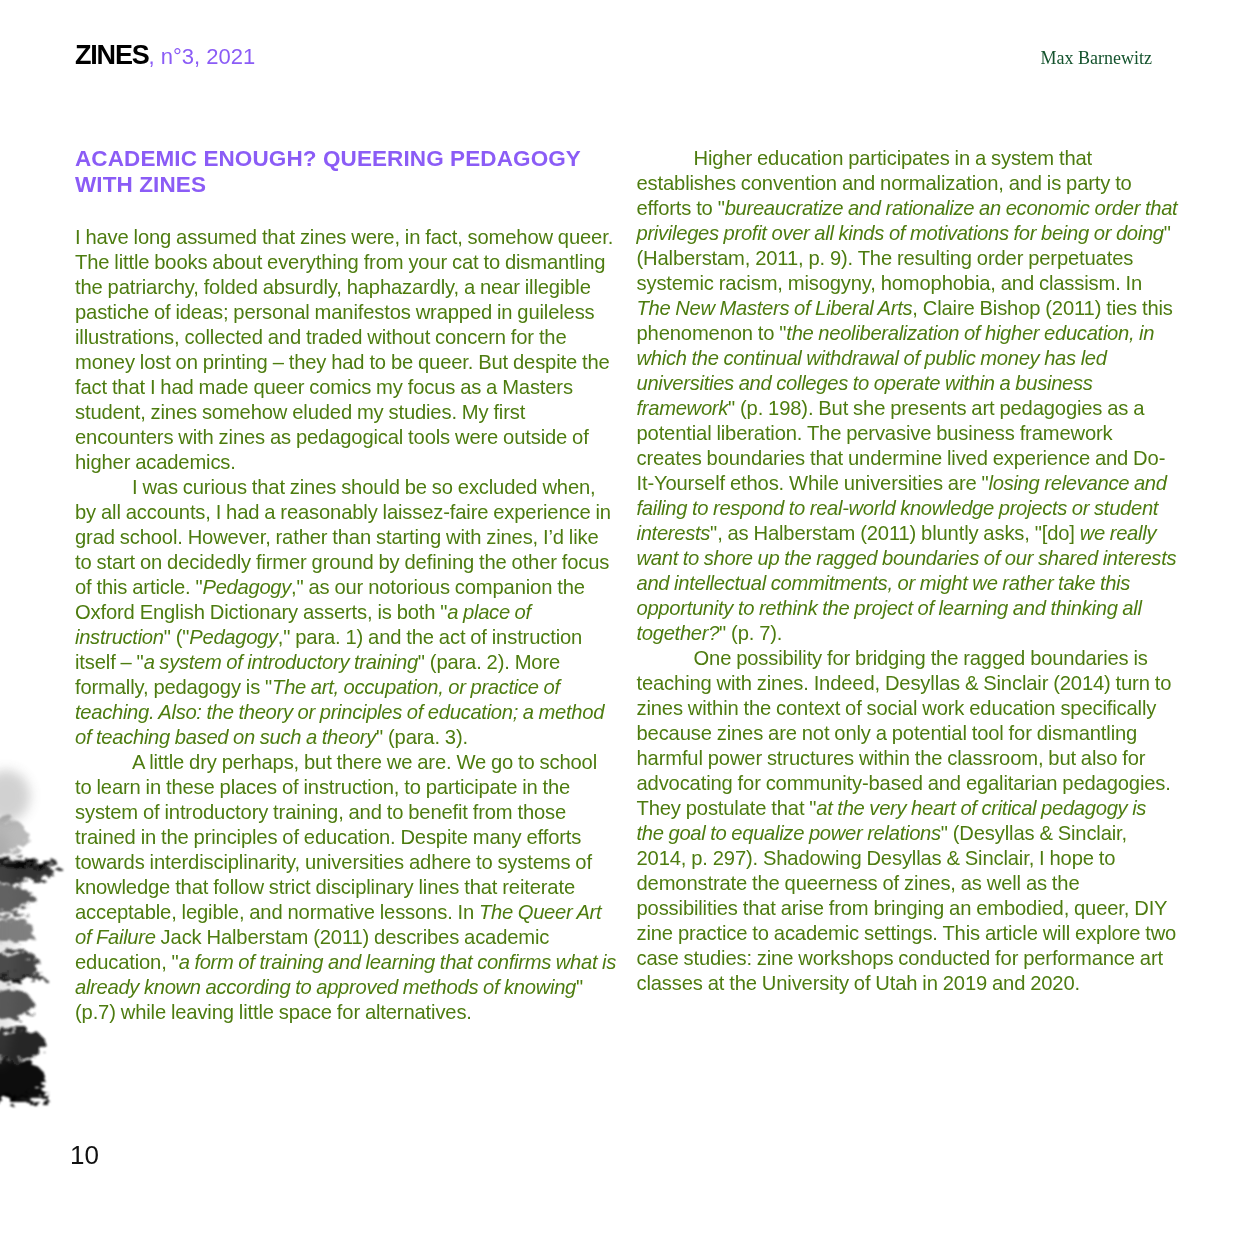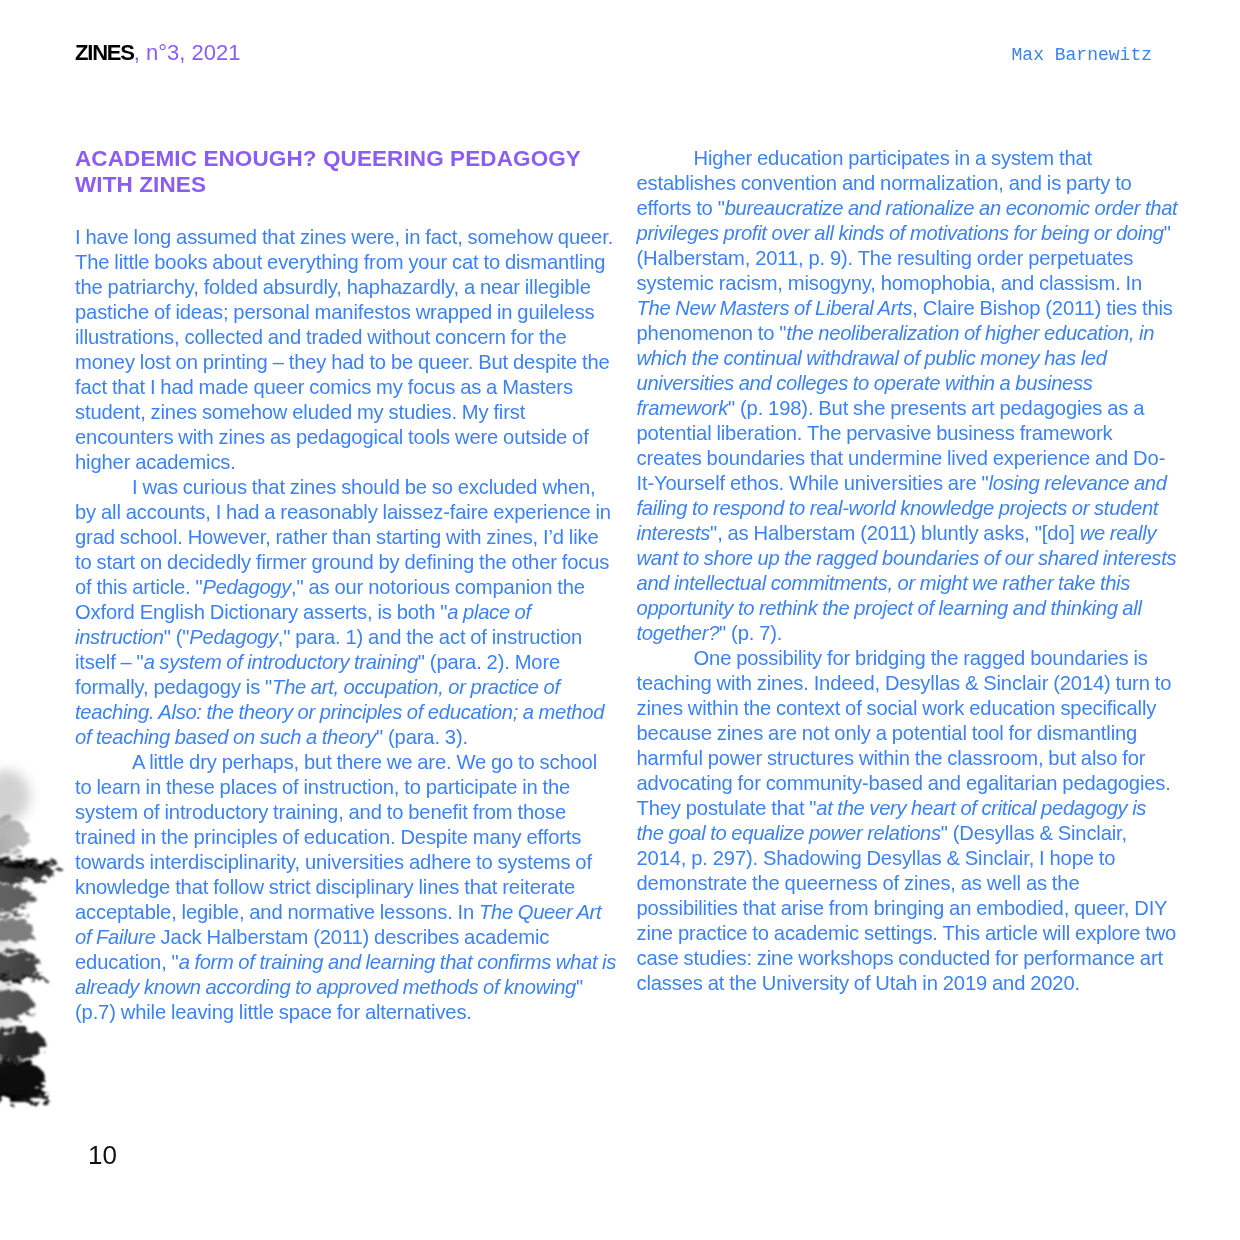--- a/index.html
+++ b/index.html
@@ -18,34 +18,34 @@
   .page-header {
     position: absolute;
     top: 40px;
     left: 75px;
     right: 88px;
     display: flex;
     justify-content: space-between;
     align-items: baseline;
   }
   .journal-name {
-    font-size: 22px;
+    font-size: 27px;
     font-weight: 800;
     letter-spacing: -1.2px;
     color: #000;
   }
   .journal-issue {
     font-size: 22px;
     font-weight: 400;
     color: #8b5cf6;
   }
   .author {
-    font-family: Liberation Mono, monospace;
+    font-family: Liberation Serif, serif;
     font-size: 18px;
-    color: #3b82f6;
+    color: #14532d;
   }
 
   
   .columns {
     position: absolute;
     top: 146px;
     left: 75px;
     width: 1103px;
     display: flex;
     gap: 20px;
@@ -62,29 +62,29 @@
     max-width: 530px;
   }
 
   .para {
     margin: 0;
     font-size: 20.2px;
     line-height: 25px;
     text-align: left;
     letter-spacing: -0.15px;
     word-spacing: -0.5px;
-    color: #3b82f6;
+    color: #4d7c0f;
   }
   .para.indent { text-indent: 57px; }
   .it { font-style: italic; letter-spacing: -0.3px; }
 
   
   .page-number {
     position: absolute;
-    left: 88px;
+    left: 70px;
     top: 1140px;
     font-size: 26px;
     color: #111;
   }
 
   
   .ink-smudge {
     position: absolute;
     left: 0;
     top: 758px;

